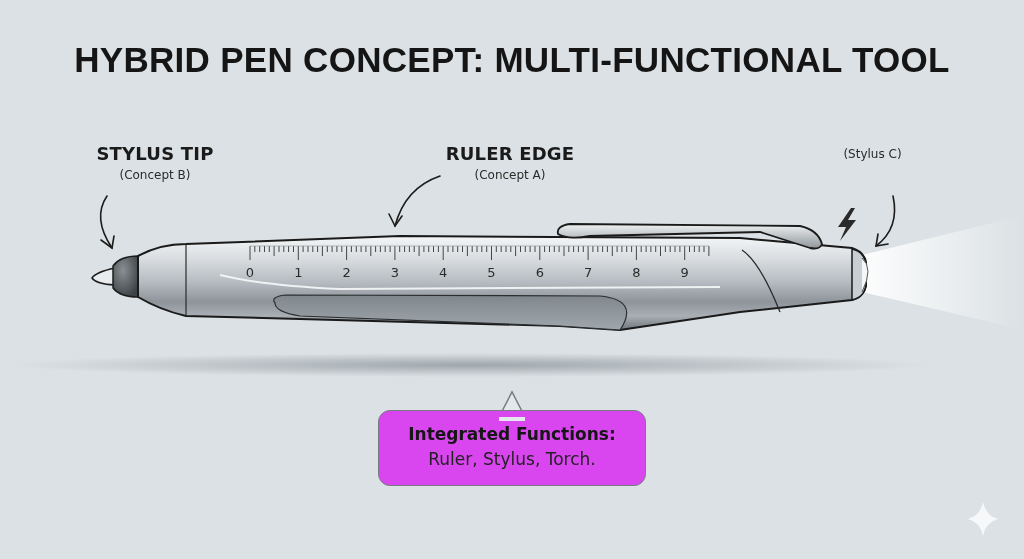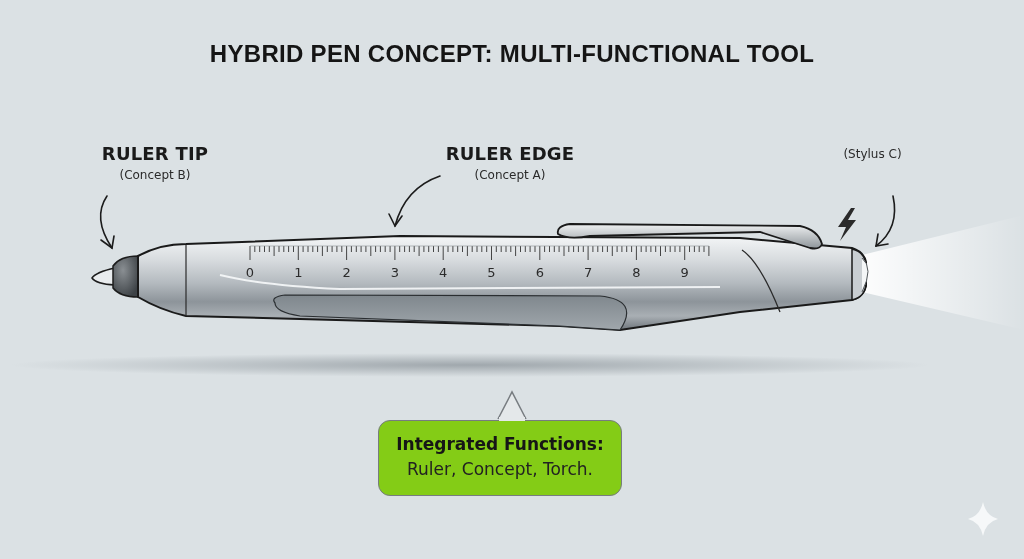--- a/index.html
+++ b/index.html
@@ -5,47 +5,47 @@
   html, body { margin: 0; padding: 0; }
   body {
     width: 1024px; height: 559px; overflow: hidden; position: relative;
     background: #dbe1e4;
     font-family: "DejaVu Sans", sans-serif;
     color: #161616;
   }
   .title {
     position: absolute; left: 0; top: 40px; width: 1024px; text-align: center;
     font-family: "Liberation Sans", sans-serif; font-weight: bold;
-    font-size: 24px; letter-spacing: 0.3px; color: #151515;
+    font-size: 35px; letter-spacing: 0.3px; color: #151515;
   }
   .label { position: absolute; text-align: center; }
   .label .head { font-weight: bold; font-size: 18px; color: #1a1a1a; letter-spacing: 0.2px; }
   .label .sub { font-size: 12px; color: #2a2a2a; margin-top: 4px; }
   #lbl-stylus { left: 70px; top: 143px; width: 170px; }
   #lbl-ruler { left: 420px; top: 143px; width: 180px; }
   #lbl-torch { left: 770px; top: 143px; width: 205px; }
   svg.art { position: absolute; left: 0; top: 0; }
   .callout {
-    position: absolute; left: 378px; top: 420px; width: 244px; height: 76px;
+    position: absolute; left: 378px; top: 410px; width: 268px; height: 76px;
     border: 1.5px solid #777c80; border-radius: 12px;
-    background: #84cc16; text-align: center; box-sizing: border-box;
+    background: #d946ef; text-align: center; box-sizing: border-box;
   }
   .callout .head { font-weight: bold; font-size: 17px; margin-top: 13px; color: #161616; }
   .callout .body { font-size: 17px; margin-top: 5px; color: #222; }
   .ruler-num {
     font-family: "DejaVu Sans", sans-serif; font-size: 13px; fill: #2b2b2b;
   }
 </style>
 </head>
 <body>
 
 <div class="title">HYBRID PEN CONCEPT: MULTI-FUNCTIONAL TOOL</div>
 
 <div class="label" id="lbl-stylus">
-  <div class="head">RULER TIP</div>
+  <div class="head">STYLUS TIP</div>
   <div class="sub">(Concept B)</div>
 </div>
 <div class="label" id="lbl-ruler">
   <div class="head">RULER EDGE</div>
   <div class="sub">(Concept A)</div>
 </div>
 <div class="label" id="lbl-torch">
   <div class="sub">(Stylus C)</div>
 </div>
 
@@ -231,16 +231,16 @@
 
   <path d="M851,208 L838,227 L846,227 L840,241 L856,220 L848,220 L855,208 Z" fill="#2a2a2a"></path>
 
   <path d="M498,419 L512,392 L526,419" fill="#e4e8ea" stroke="#777c80" stroke-width="1.5"></path>
 
   <path d="M983,502 Q986,516 998,519 Q986,522 983,536 Q980,522 968,519 Q980,516 983,502 Z" fill="#f6f8f9"></path>
 </svg>
 
 <div class="callout">
   <div class="head">Integrated Functions:</div>
-  <div class="body">Ruler, Concept, Torch.</div>
+  <div class="body">Ruler, Stylus, Torch.</div>
 </div>
 
 <div style="position:absolute;left:499px;top:417px;width:26px;height:4px;background:#e4e8ea;"></div>
 
 </body></html>

